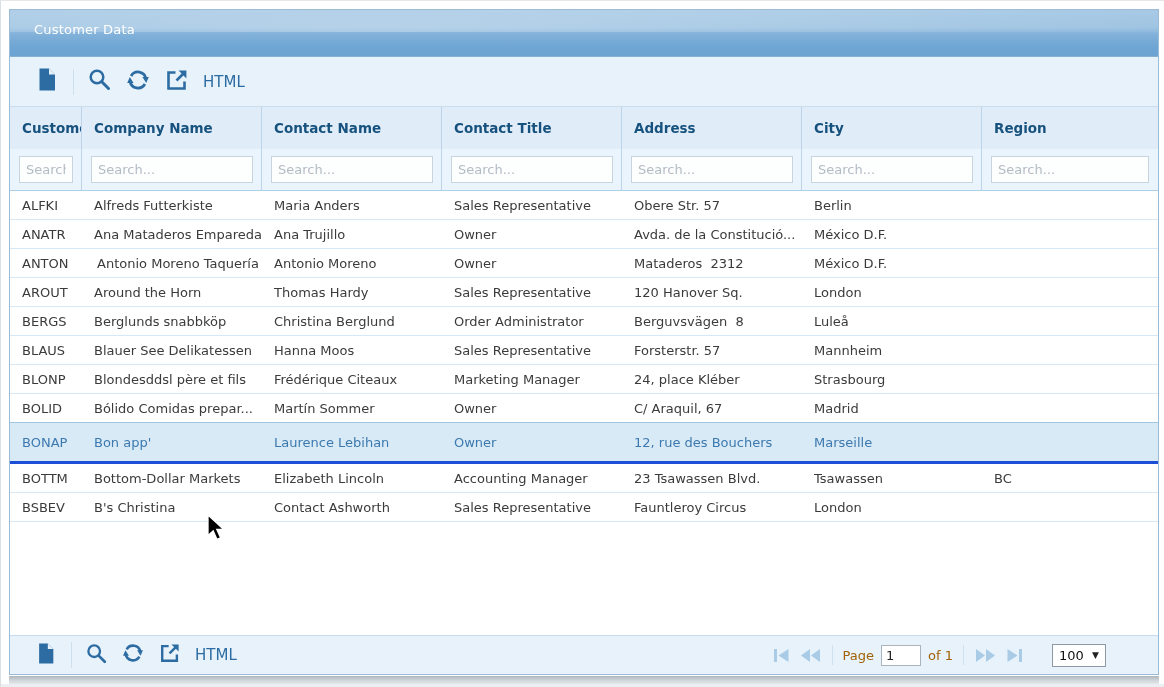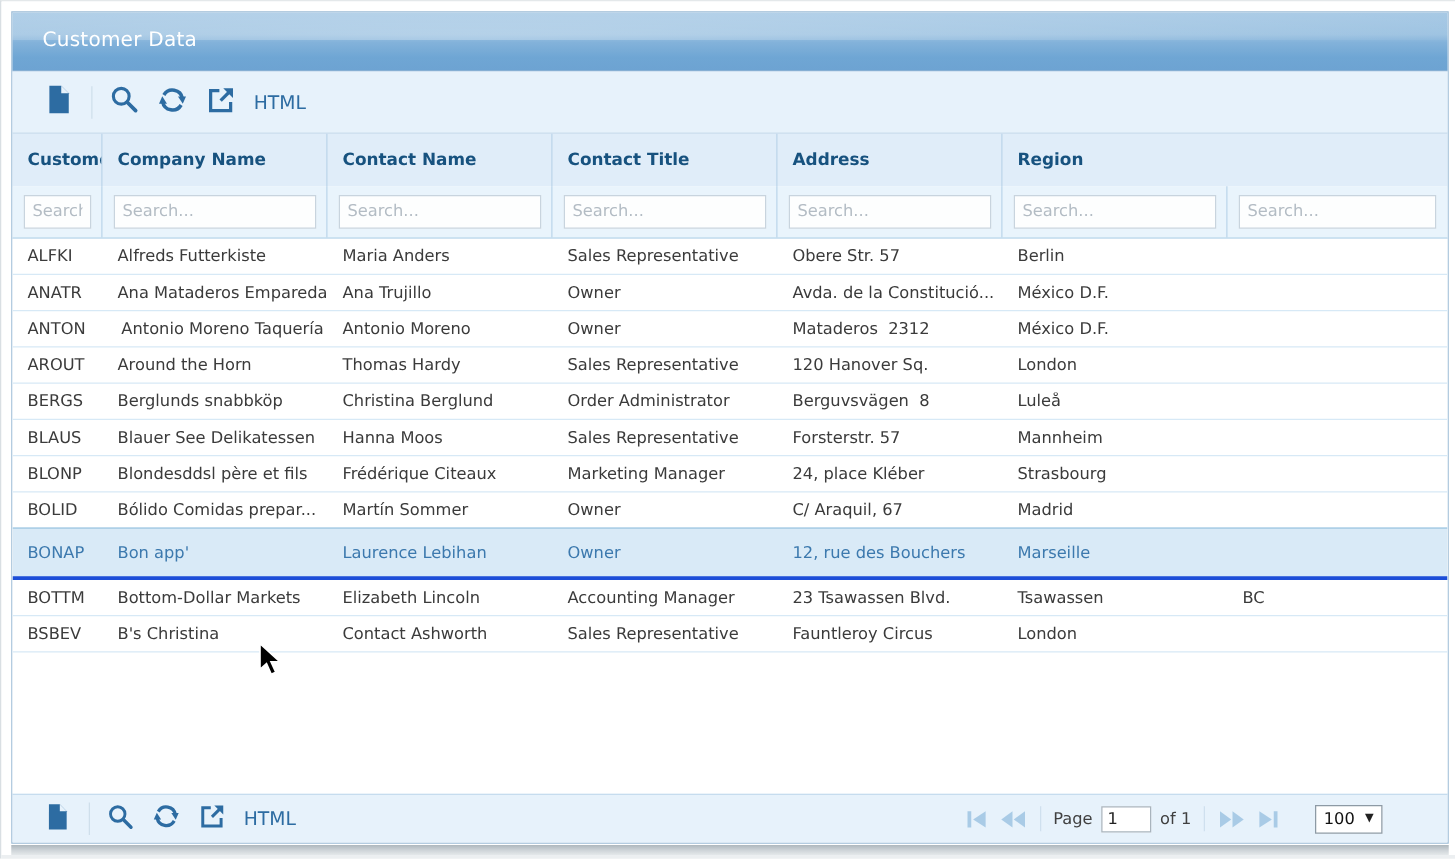--- a/index.html
+++ b/index.html
@@ -10,21 +10,21 @@
 
   .widget { position:absolute; left:8px; top:8px; width:1150px;
             border:1px solid #9cbcd6; background:#ffffff; }
 
   
   .titlebar { height:47px; position:relative; overflow:hidden;
      background:linear-gradient(180deg,#a7c9e5 0%, #9cc2e1 38%, #83b2da 52%, #6fa6d4 78%, #6da3d2 100%);
      border-bottom:1px solid #86afd3; }
   .titlebar::before { content:""; position:absolute; left:-10%; top:-62%; width:120%; height:110%;
      background:radial-gradient(ellipse at 35% 100%, rgba(255,255,255,.28) 0%, rgba(255,255,255,0) 70%); }
-  .title-text { position:absolute; left:24px; top:12px; color:#ffffff; font-size:16px; letter-spacing:.2px; }
+  .title-text { position:absolute; left:24px; top:12px; color:#ffffff; font-size:13px; letter-spacing:.2px; }
 
   
   .toolbar { height:49px; background:#e7f2fb; display:flex; align-items:center; padding-left:22px; }
   .tool-btn { display:flex; align-items:center; justify-content:center; width:30px; height:30px;
               cursor:pointer; margin-right:9px; }
   .tool-sep { width:1px; height:26px; background:#cfdfeb; margin:0 10px 0 2px; }
   .html-label { color:#2d6ca2; font-size:15px; margin-left:2px; }
 
   
   .ghead { height:43px; background:#e0edf9; border-top:1px solid #cadded; display:flex; }
@@ -50,21 +50,21 @@
                    height:42px; margin-top:-1px; }
   .grow.selected .gcell { color:#3c79ae; }
 
   
   .statusbar { height:39px; background:#e7f2fb; border-top:1px solid #c6dcee; display:flex;
                align-items:center; padding-left:22px; position:relative; }
   .statusbar .tool-btn { width:28px; height:28px; }
   .pager { position:absolute; right:52px; top:0; height:100%; display:flex; align-items:center; gap:7px; }
   .pg-btn { display:flex; align-items:center; justify-content:center; width:22px; height:22px; cursor:pointer; }
   .pg-sep { width:1px; height:20px; background:#cfe0ee; margin:0 3px; }
-  .pg-text { color:#404040; font-size:13px; }
+  .pg-text { color:#a16207; font-size:13px; }
   .page-input { width:40px; height:21px; border:1px solid #a9b4bd; background:#ffffff;
                 font-family:inherit; font-size:13px; color:#222; padding:0 4px; outline:none; }
   .size-select { display:flex; align-items:center; justify-content:space-between; width:54px; height:23px;
                  border:1px solid #8d9aa5; background:#ffffff; padding:0 6px; cursor:pointer;
                  font-size:13px; color:#111; margin-left:20px; }
   .size-caret { font-size:9px; color:#222; }
 
   
   .shadow { position:absolute; left:8px; top:675px; width:1150px; height:8px;
             background:linear-gradient(180deg,#aeb7bd 0%, #cfd5d9 55%, #e4e8ea 100%); }
@@ -126,20 +126,21 @@
       </div>
       <span class="html-label">HTML</span>
     </div>
 
     <div class="ghead" id="ghead">
         <div class="hcell" style="width: 72px;">Customer ID</div>
         <div class="hcell" style="width: 180px;">Company Name</div>
         <div class="hcell" style="width: 180px;">Contact Name</div>
         <div class="hcell" style="width: 180px;">Contact Title</div>
         <div class="hcell" style="width: 180px;">Address</div>
+        <div class="hcell" style="width: 180px;">City</div>
         <div class="hcell" style="width: 176px;">Region</div>
       </div>
 
     <div class="gfilter" id="gfilter">
         <div class="fcell" style="width: 72px;">
           <input placeholder="Search..." style="width: 54px;">
         </div>
         <div class="fcell" style="width: 180px;">
           <input placeholder="Search..." style="width: 162px;">
         </div>

